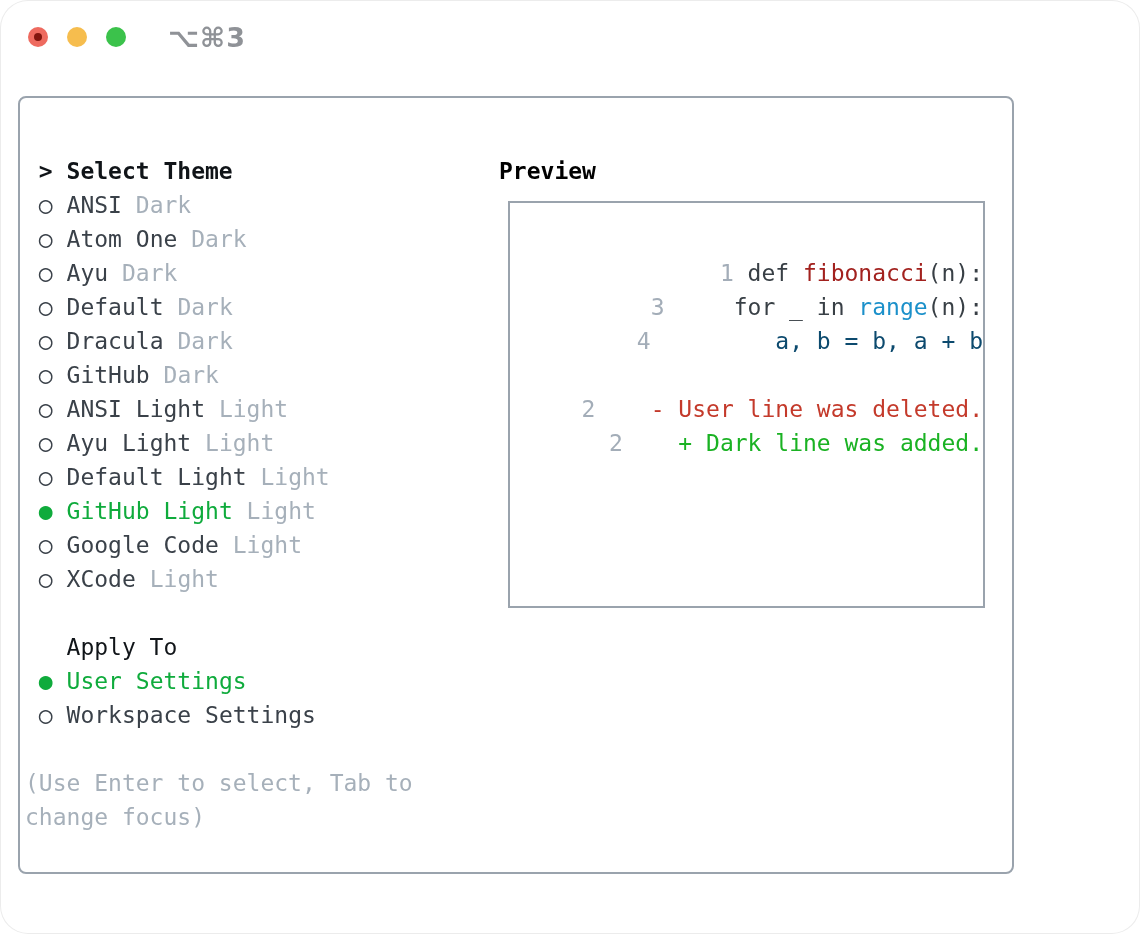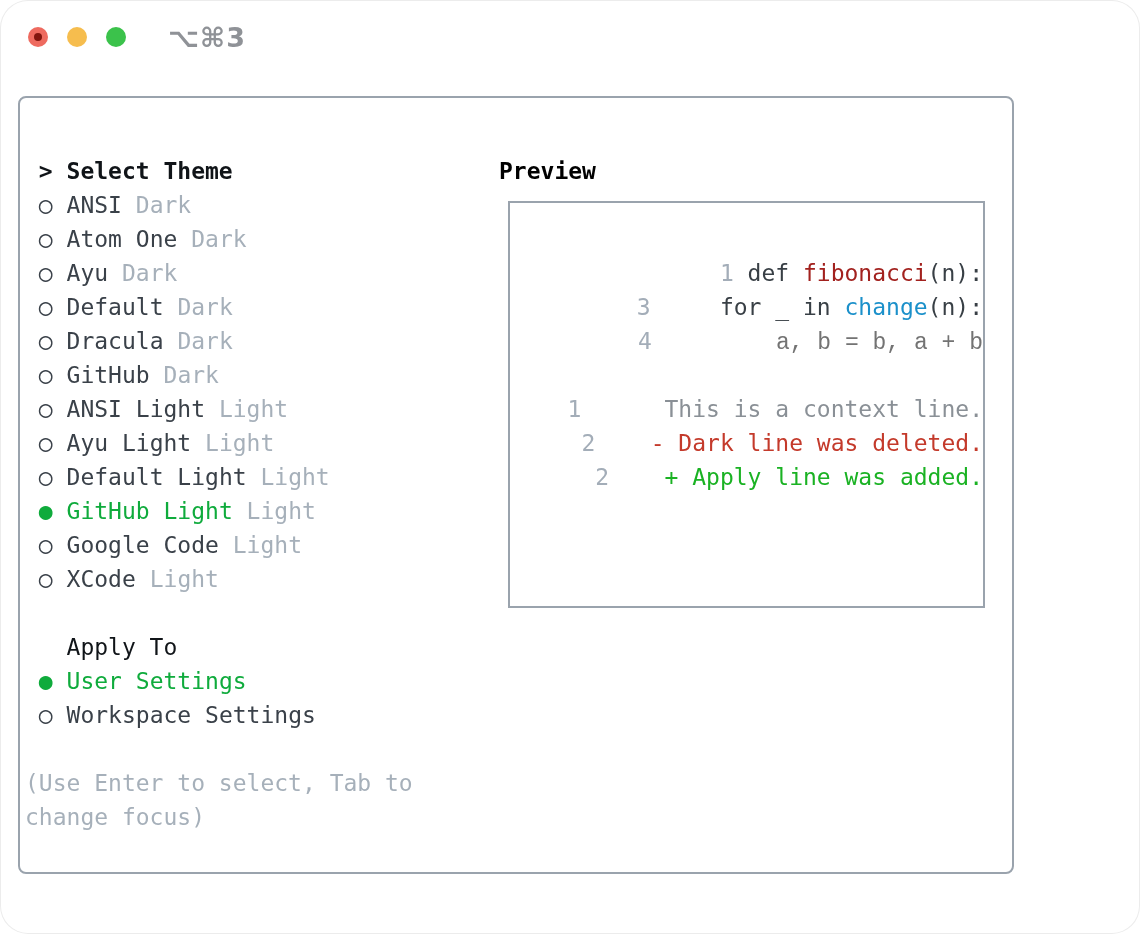--- a/index.html
+++ b/index.html
@@ -66,22 +66,21 @@
 
   <div class="panel"></div>
 
   <div class="left-col" id="left-col"><div class="line"><span style="color: rgb(16, 20, 24); font-weight: bold;"> &gt; </span><span style="color: rgb(16, 20, 24); font-weight: bold;">Select Theme</span></div><div class="line"><span> </span><span style="color: rgb(58, 65, 73);">○</span><span> </span><span style="color: rgb(58, 65, 73);">ANSI</span><span> </span><span style="color: rgb(166, 176, 186);">Dark</span></div><div class="line"><span> </span><span style="color: rgb(58, 65, 73);">○</span><span> </span><span style="color: rgb(58, 65, 73);">Atom One</span><span> </span><span style="color: rgb(166, 176, 186);">Dark</span></div><div class="line"><span> </span><span style="color: rgb(58, 65, 73);">○</span><span> </span><span style="color: rgb(58, 65, 73);">Ayu</span><span> </span><span style="color: rgb(166, 176, 186);">Dark</span></div><div class="line"><span> </span><span style="color: rgb(58, 65, 73);">○</span><span> </span><span style="color: rgb(58, 65, 73);">Default</span><span> </span><span style="color: rgb(166, 176, 186);">Dark</span></div><div class="line"><span> </span><span style="color: rgb(58, 65, 73);">○</span><span> </span><span style="color: rgb(58, 65, 73);">Dracula</span><span> </span><span style="color: rgb(166, 176, 186);">Dark</span></div><div class="line"><span> </span><span style="color: rgb(58, 65, 73);">○</span><span> </span><span style="color: rgb(58, 65, 73);">GitHub</span><span> </span><span style="color: rgb(166, 176, 186);">Dark</span></div><div class="line"><span> </span><span style="color: rgb(58, 65, 73);">○</span><span> </span><span style="color: rgb(58, 65, 73);">ANSI Light</span><span> </span><span style="color: rgb(166, 176, 186);">Light</span></div><div class="line"><span> </span><span style="color: rgb(58, 65, 73);">○</span><span> </span><span style="color: rgb(58, 65, 73);">Ayu Light</span><span> </span><span style="color: rgb(166, 176, 186);">Light</span></div><div class="line"><span> </span><span style="color: rgb(58, 65, 73);">○</span><span> </span><span style="color: rgb(58, 65, 73);">Default Light</span><span> </span><span style="color: rgb(166, 176, 186);">Light</span></div><div class="line"><span> </span><span style="color: rgb(15, 171, 60);">●</span><span> </span><span style="color: rgb(15, 171, 60);">GitHub Light</span><span> </span><span style="color: rgb(166, 176, 186);">Light</span></div><div class="line"><span> </span><span style="color: rgb(58, 65, 73);">○</span><span> </span><span style="color: rgb(58, 65, 73);">Google Code</span><span> </span><span style="color: rgb(166, 176, 186);">Light</span></div><div class="line"><span> </span><span style="color: rgb(58, 65, 73);">○</span><span> </span><span style="color: rgb(58, 65, 73);">XCode</span><span> </span><span style="color: rgb(166, 176, 186);">Light</span></div><div class="line"></div><div class="line"><span style="color: rgb(16, 20, 24);">   Apply To</span></div><div class="line"><span> </span><span style="color: rgb(15, 171, 60);">●</span><span> </span><span style="color: rgb(15, 171, 60);">User Settings</span></div><div class="line"><span> </span><span style="color: rgb(58, 65, 73);">○</span><span> </span><span style="color: rgb(58, 65, 73);">Workspace Settings</span></div><div class="line"></div><div class="line"><span style="color: rgb(166, 176, 186);">(Use Enter to select, Tab to</span></div><div class="line"><span style="color: rgb(166, 176, 186);">change focus)</span></div></div>
 
   <div class="preview-header" style="color: #000000;">Preview</div>
 
   <div class="preview-box">
     <div id="preview-lines">
         <div class="pline"><span style="color: rgb(163, 173, 184);">1</span><span style="color: rgb(56, 63, 69);"> def </span><span style="color: rgb(162, 33, 30);">fibonacci</span><span style="color: rgb(56, 63, 69);">(n):</span></div>
-        <div class="pline"><span style="color: rgb(163, 173, 184);">3</span><span style="color: rgb(56, 63, 69);">     for _ in </span><span style="color: rgb(27, 144, 202);">change</span><span style="color: rgb(56, 63, 69);">(n):</span></div>
-        <div class="pline"><span style="color: rgb(163, 173, 184);">4</span><span style="color: #737373; font-family: Liberation Mono, monospace;">         a, b = b, a + b</span></div>
+        <div class="pline"><span style="color: rgb(163, 173, 184);">3</span><span style="color: rgb(56, 63, 69);">     for _ in </span><span style="color: rgb(27, 144, 202);">range</span><span style="color: rgb(56, 63, 69);">(n):</span></div>
+        <div class="pline"><span style="color: rgb(163, 173, 184);">4</span><span style="color: #0c4a6e;">         a, b = b, a + b</span></div>
         <div class="pline"></div>
-        <div class="pline"><span style="color: rgb(163, 173, 184);">1</span><span style="color: rgb(138, 144, 150);">      This is a context line.</span></div>
-        <div class="pline"><span style="color: rgb(163, 173, 184);">2</span><span style="color: rgb(196, 58, 43);">    - Dark line was deleted.</span></div>
-        <div class="pline"><span style="color: rgb(163, 173, 184);">2</span><span style="color: rgb(26, 178, 35);">    + Apply line was added.</span></div>
+        <div class="pline"><span style="color: rgb(163, 173, 184);">2</span><span style="color: rgb(196, 58, 43);">    - User line was deleted.</span></div>
+        <div class="pline"><span style="color: rgb(163, 173, 184);">2</span><span style="color: rgb(26, 178, 35);">    + Dark line was added.</span></div>
       </div>
   </div>
 
 </div>
 
 </body></html>

